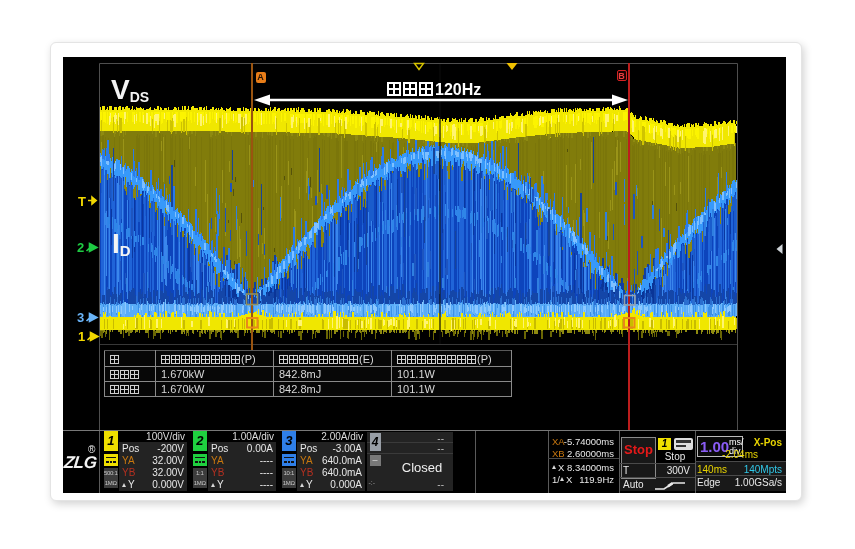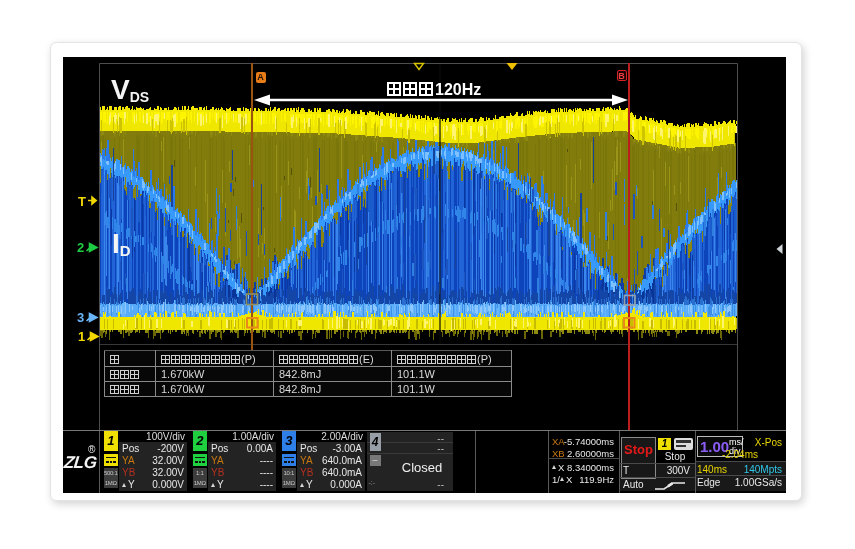--- a/index.html
+++ b/index.html
@@ -231,21 +231,21 @@
 <div class="hline" style="left:619px;top:477px;width:76px;background:#4a4a4a"></div>
 <div class="t" style="left:623px;top:479px;color:#e8e8e8">Auto</div>
 <svg class="abs" style="left:653px;top:478px" width="36" height="14" viewBox="0 0 36 14">
 <path d="M2 11h9l9-6h12" fill="none" stroke="#e8e8e8" stroke-width="1.6"></path>
 <path d="M15.5 9.5l4.5-3-1-2.6-4.6 3.2z" fill="#e8e8e8"></path>
 </svg>
 
 <div class="t" style="left:697px;top:436px;width:46px;height:21px;border:1px solid #bbb;background:#0a0a0a"></div>
 <div class="t" style="left:700px;top:438px;color:#8b5cf6;font-size:15px;font-weight:bold">1.00</div>
 <div class="t" style="left:729px;top:437.5px;color:#fff;font-size:9px;line-height:9.5px">ms/<br>div</div>
-<div class="t r" style="left:746px;top:437px;width:36px;color:#e8d400;font-weight:normal">X-Pos</div>
+<div class="t r" style="left:746px;top:437px;width:36px;color:#e8d400;font-weight:bold">X-Pos</div>
 <div class="t r" style="left:716px;top:449px;width:42px;color:#e8d400">-2.04ms</div>
 <div class="hline" style="left:695px;top:460.5px;width:91px;background:#4a4a4a"></div>
 <div class="t" style="left:697px;top:463.5px;color:#e8d400">140ms</div>
 <div class="t r" style="left:730px;top:463.5px;width:52px;color:#30c8e8">140Mpts</div>
 <div class="hline" style="left:695px;top:474.5px;width:91px;background:#4a4a4a"></div>
 <div class="t" style="left:697px;top:477px;color:#e8e8e8">Edge</div>
 <div class="t r" style="left:722px;top:477px;width:60px;color:#e8e8e8">1.00GSa/s</div>
 </div>
 
 </body></html>

